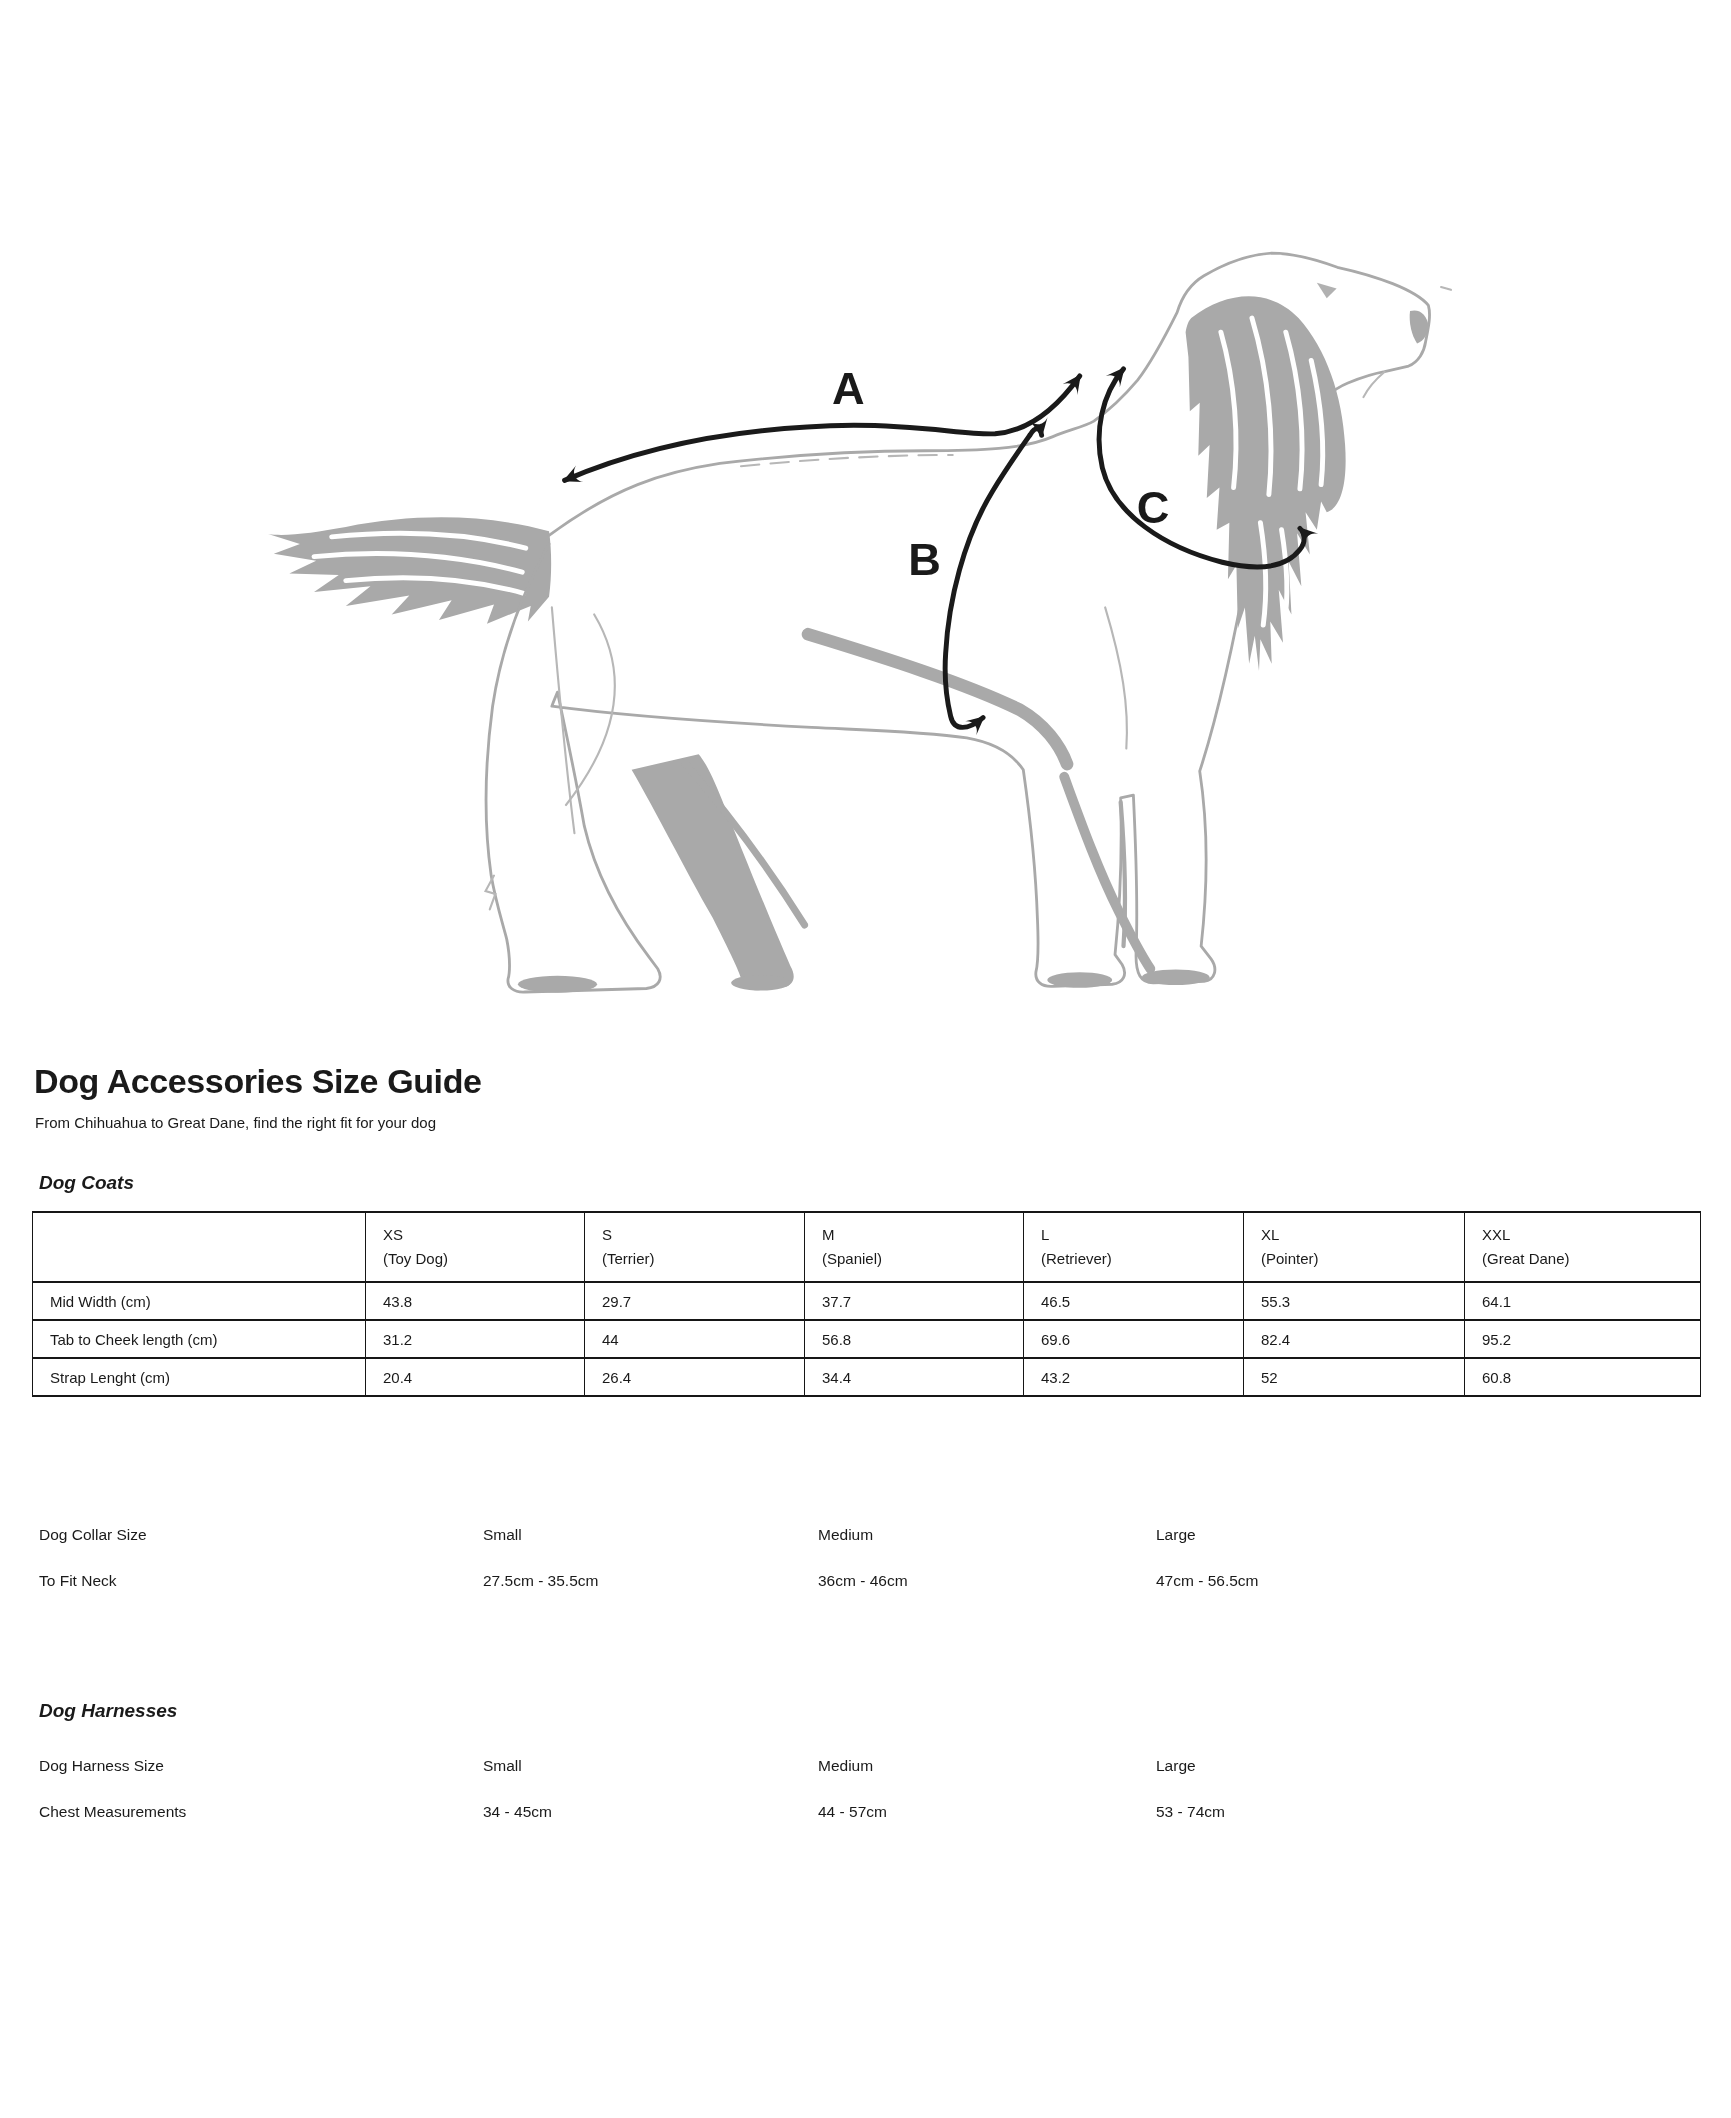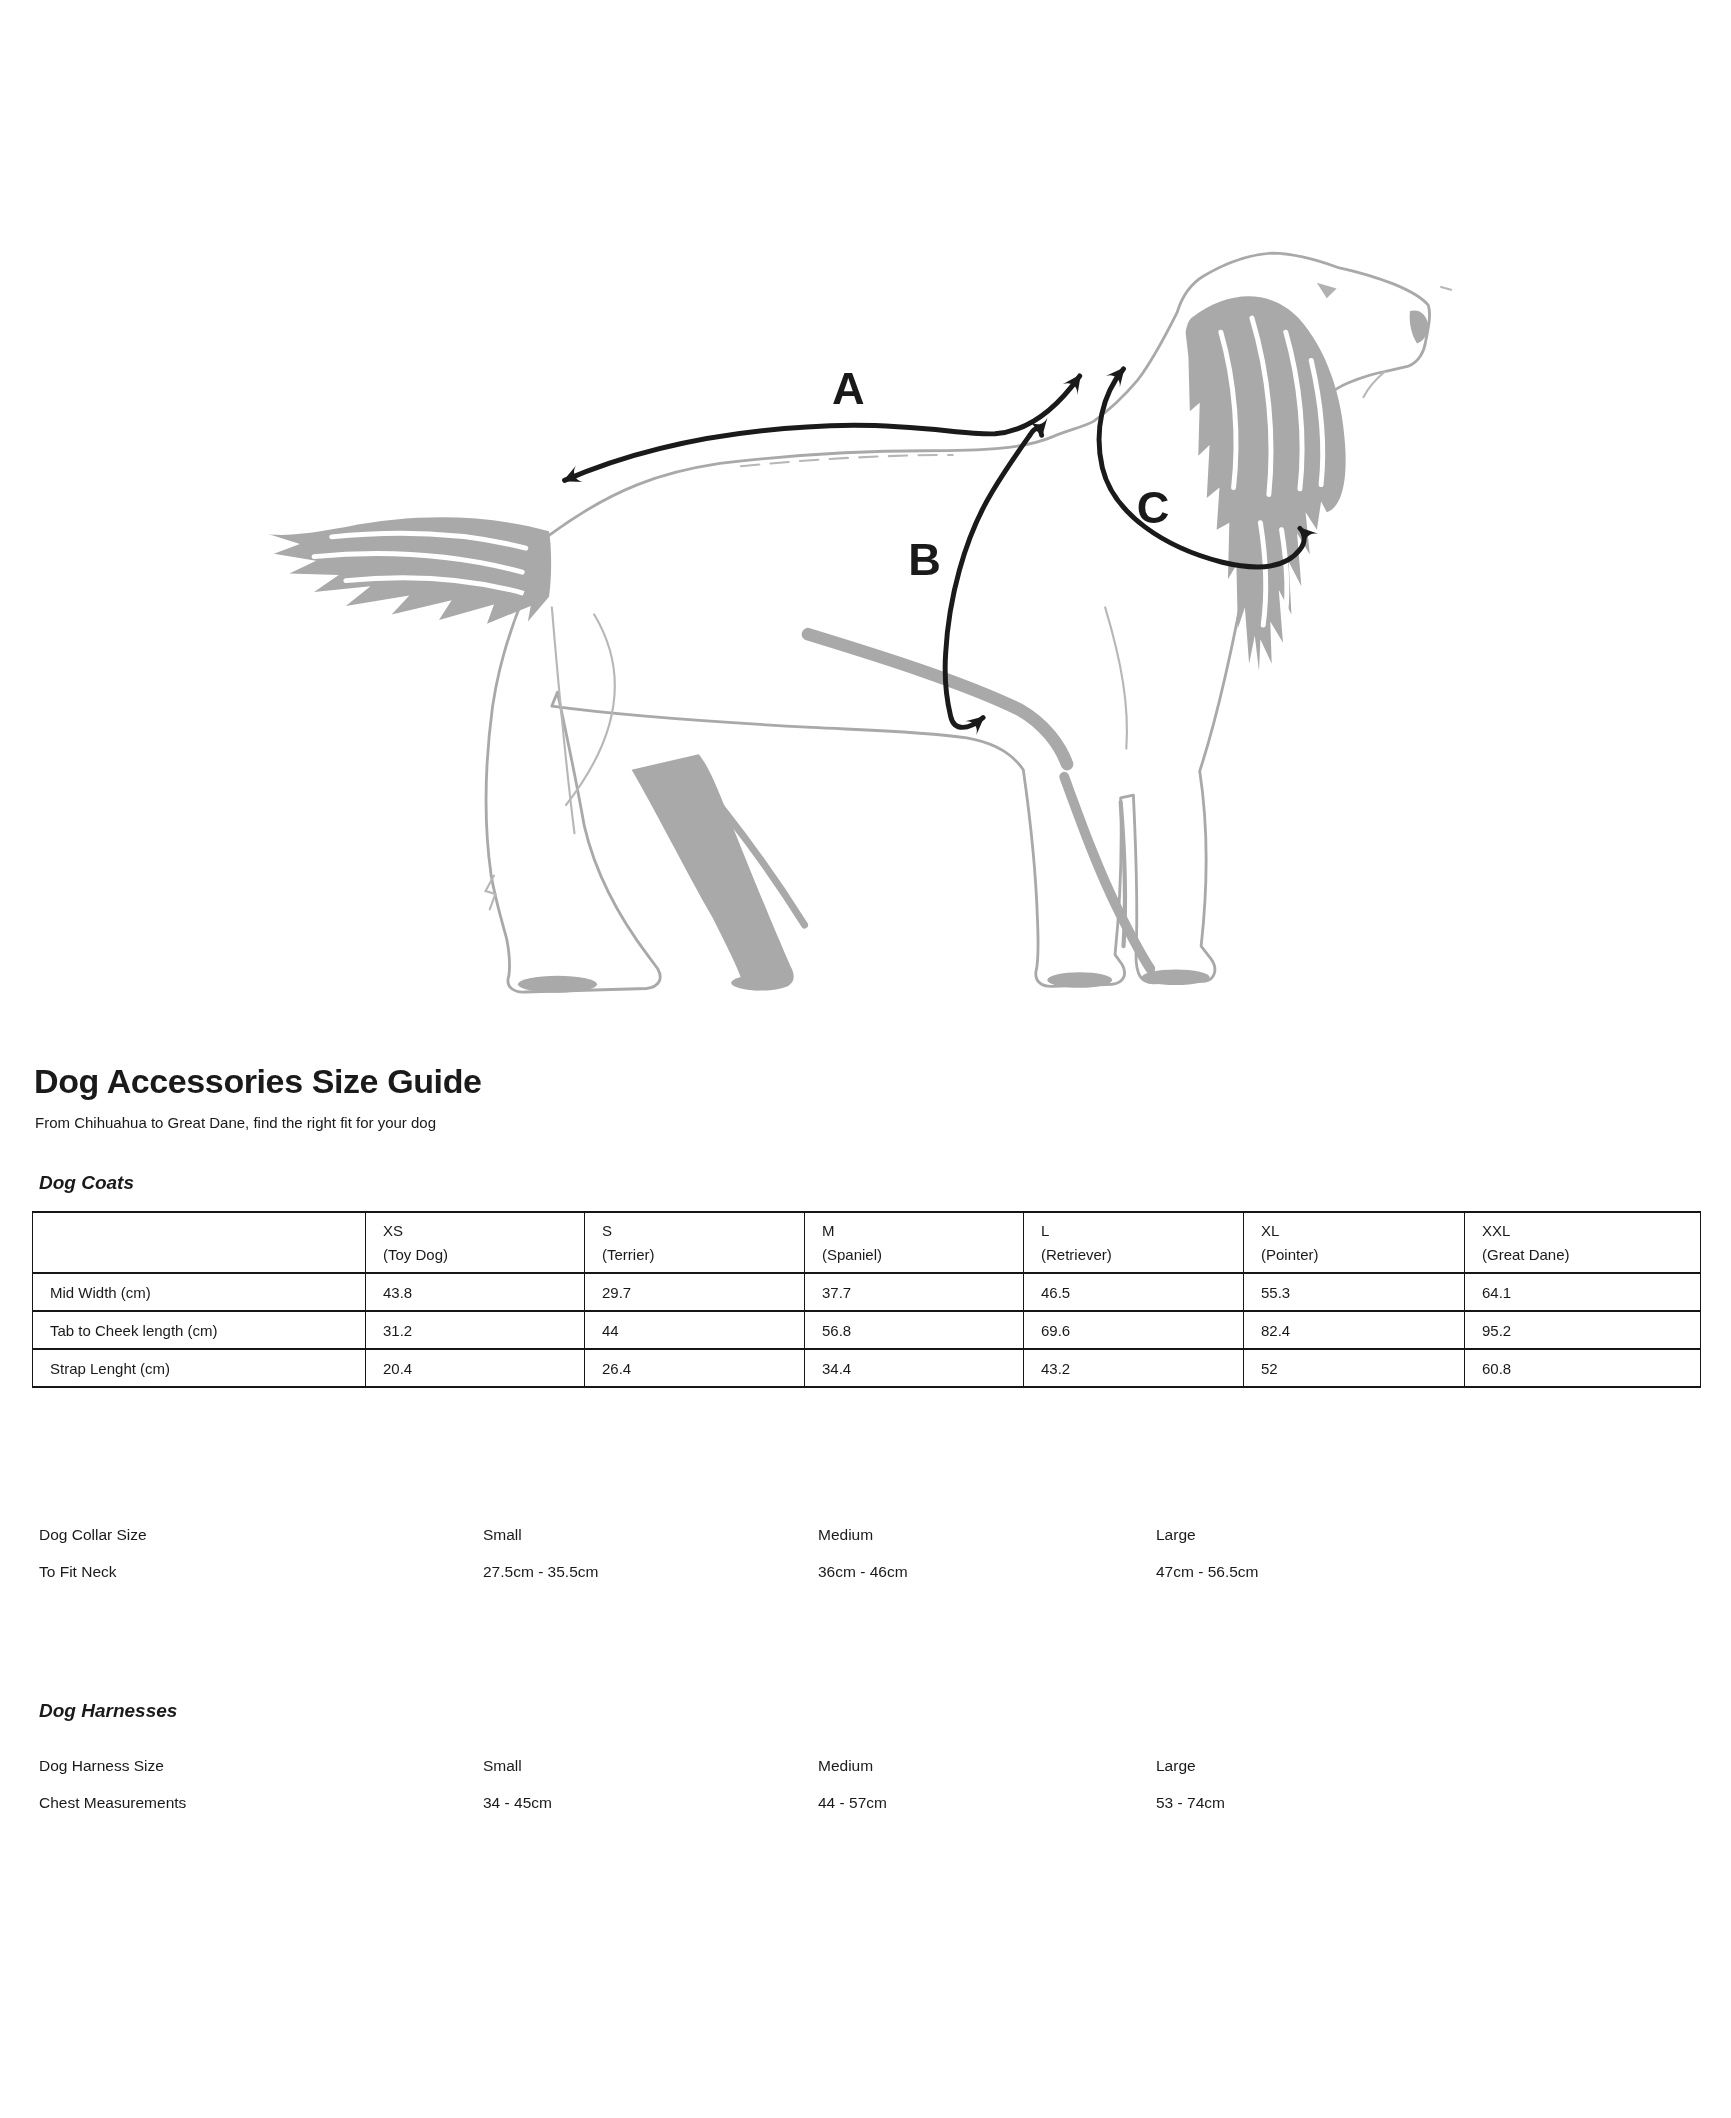--- a/index.html
+++ b/index.html
@@ -47,28 +47,28 @@
   .coats-table{
     position:absolute;left:32px;top:1211px;width:1667px;
     border-collapse:collapse;table-layout:fixed;
     font-size:15px;color:var(--color-ink);
   }
   .coats-table th,.coats-table td{
     border-left:1.4px solid #161616;border-right:1.4px solid #161616;
     border-top:2.8px solid #161616;border-bottom:2.8px solid #161616;
     padding:0 7px 0 17px;text-align:left;font-weight:400;vertical-align:middle;
   }
-  .coats-table thead th{height:61px;}
+  .coats-table thead th{height:70px;}
   .coats-table tbody th,.coats-table tbody td{height:38px;}
   .coats-table .col-size-line{line-height:24px;}
   
   .spec-section{position:absolute;left:39px;width:1652px;}
   #collars-section{top:1491px;}
   #harnesses-section{top:1700px;}
-  .spec-rows{display:grid;row-gap:19px;margin-top:35px;}
+  .spec-rows{display:grid;row-gap:28px;margin-top:35px;}
   .spec-row{
     display:grid;grid-template-columns:444px 335px 338px auto;
     font-size:15.5px;line-height:18.4px;
   }
 </style>
 </head>
 <body>
 
 <div class="diagram">
   <svg viewBox="0 0 1750 1150">

